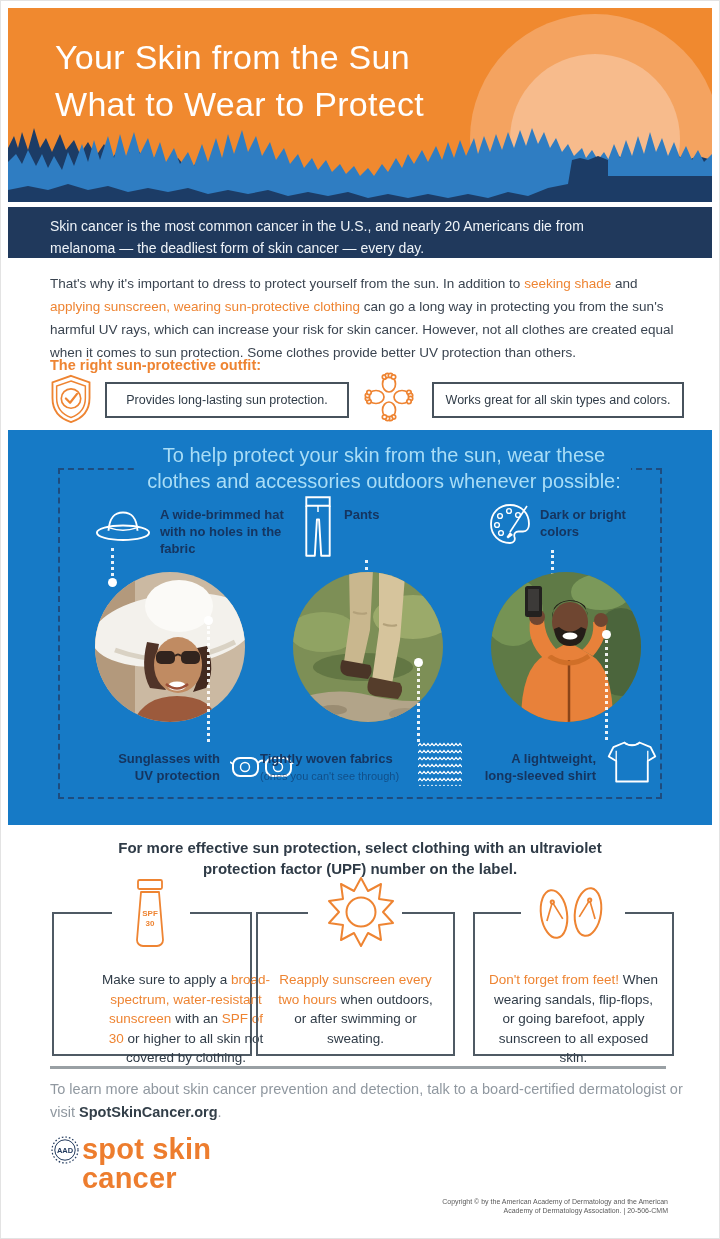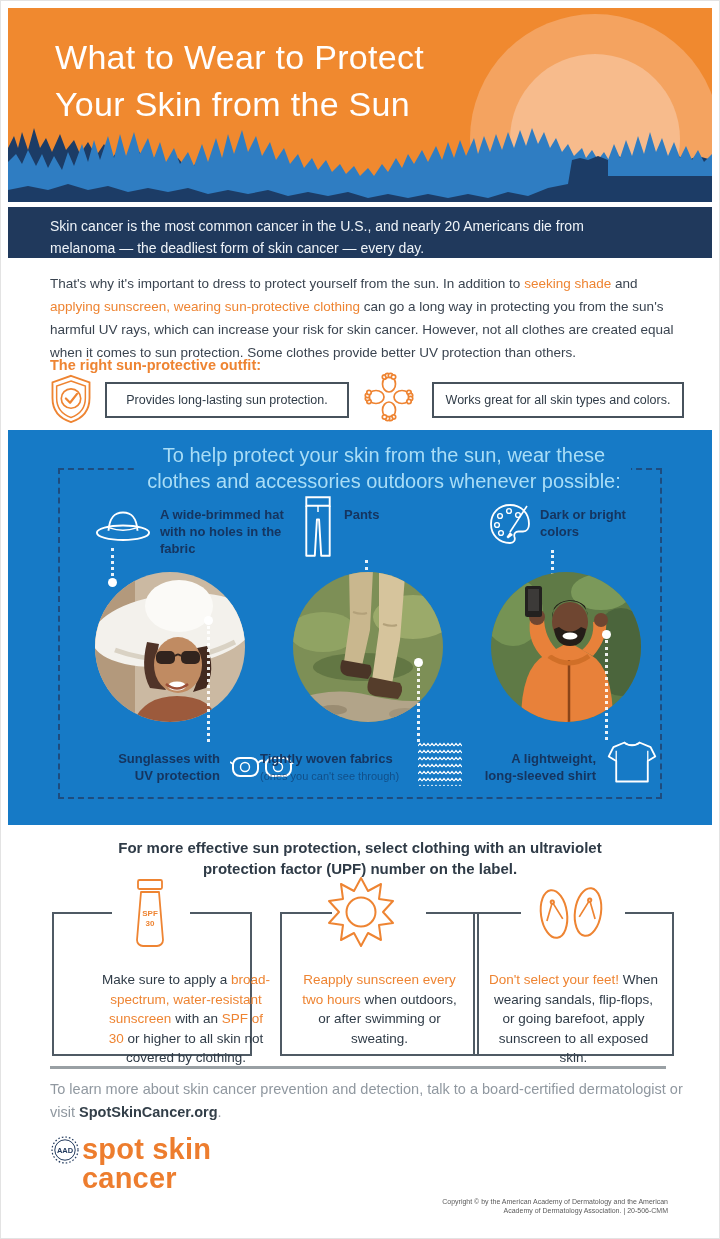--- a/index.html
+++ b/index.html
@@ -44,22 +44,22 @@
 </style>
 </head>
 <body>
 
 <div class="page">
 
   <div class="abs header">
     <div class="abs sun-outer"></div>
     <div class="abs sun-inner"></div>
     <div class="abs title">
+      <div>Your Skin from the Sun</div>
       <div>What to Wear to Protect</div>
-      <div>Your Skin from the Sun</div>
     </div>
     <svg class="abs forest" viewBox="0 0 704 88" preserveAspectRatio="none">
       <path fill="#1C3C66" d="M0,34 L6,22 10,34 14,18 20,36 26,14 32,34 38,24 44,38 52,20 58,36 66,26 72,40 80,28 88,42 96,30 104,44 112,34 120,46 130,36 140,50 150,40 160,52 170,44 180,56 190,48 200,58 210,50 220,60 230,54 240,64 250,58 260,66 L260,88 0,88 Z"></path>
       <path fill="#2F7DC2" d="M0,48 L8,40 14,50 20,36 28,52 34,40 40,54 46,42 54,56 60,38 66,52 74,30 80,48 86,26 92,46 100,22 106,44 112,20 118,42 126,18 132,40 140,24 146,44 152,28 158,48 166,34 172,50 180,38 186,52 194,30 200,48 208,24 214,44 220,20 226,40 234,16 240,38 248,22 254,42 262,28 268,46 276,34 282,50 290,40 296,54 304,44 310,56 318,46 324,58 332,50 338,60 346,52 352,62 360,54 366,62 374,50 380,58 388,44 394,54 400,40 406,50 414,36 420,48 428,32 434,46 440,28 446,44 452,26 458,42 466,24 470,40 476,22 482,38 488,20 494,36 500,18 506,34 512,16 518,32 524,14 530,30 536,18 542,34 548,24 554,38 560,30 566,42 574,34 578,44 584,36 590,46 596,38 602,48 608,40 612,50 L612,88 0,88 Z"></path>
       <path fill="#1C3C66" d="M0,76 L20,72 40,76 60,70 80,76 100,72 120,78 140,74 160,78 180,74 200,80 220,76 240,80 260,76 280,82 300,78 320,82 340,78 360,84 380,80 400,84 420,80 440,84 460,80 480,84 500,78 520,82 540,74 560,70 564,46 572,44 580,46 590,42 600,46 610,42 620,46 630,42 640,46 650,42 660,46 670,42 680,46 690,42 704,46 L704,88 0,88 Z"></path>
       <path fill="#2F7DC2" d="M600,46 L606,30 612,44 618,26 624,42 630,22 636,40 642,18 648,38 654,24 660,42 666,28 672,44 678,32 684,46 690,36 696,48 704,40 L704,62 600,62 Z"></path>
     </svg>
   </div>
 
   <div class="abs statbar">
@@ -288,29 +288,29 @@
           <circle cx="0" cy="-12" r="1.6"></circle>
         </g>
       </g>
     </svg>
 
     <div class="abs card" style="left:44px;width:196px;">
       <div class="tseg" style="left:0;width:58px;"></div>
       <div class="tseg" style="left:136px;width:60px;"></div>
       <p class="card-text" style="width:172px;margin-left:46px;"><span>Make sure to apply a </span><span class="hl">broad-spectrum, water-resistant sunscreen</span><span> with an </span><span class="hl">SPF of 30</span><span> or higher to all skin not covered by clothing.</span></p>
     </div>
-    <div class="abs card" style="left:272px;width:195px;">
+    <div class="abs card" style="left:248px;width:195px;">
       <div class="tseg" style="left:0;width:50px;"></div>
       <div class="tseg" style="left:144px;width:51px;"></div>
       <p class="card-text" style="width:162px;"><span class="hl">Reapply sunscreen every two hours</span><span> when outdoors, or after swimming or sweating.</span></p>
     </div>
     <div class="abs card" style="left:465px;width:197px;">
       <div class="tseg" style="left:0;width:46px;"></div>
       <div class="tseg" style="left:150px;width:47px;"></div>
-      <p class="card-text" style="width:172px;"><span class="hl">Don't select your feet!</span><span> When wearing sandals, flip-flops, or going barefoot, apply sunscreen to all exposed skin.</span></p>
+      <p class="card-text" style="width:172px;"><span class="hl">Don't forget from feet!</span><span> When wearing sandals, flip-flops, or going barefoot, apply sunscreen to all exposed skin.</span></p>
     </div>
 
     <div class="abs divider"></div>
 
     <p class="abs footnote">
       <span>To learn more about skin cancer prevention and detection, talk to a board-certified dermatologist or visit </span><b>SpotSkinCancer.org</b><span>.</span>
     </p>
 
     <svg class="abs" style="left:42px;top:310px;" width="30" height="30" viewBox="0 0 30 30">
       <circle cx="15" cy="15" r="13" fill="none" stroke="#21395C" stroke-width="1.2" stroke-dasharray="1.6 2"></circle>

